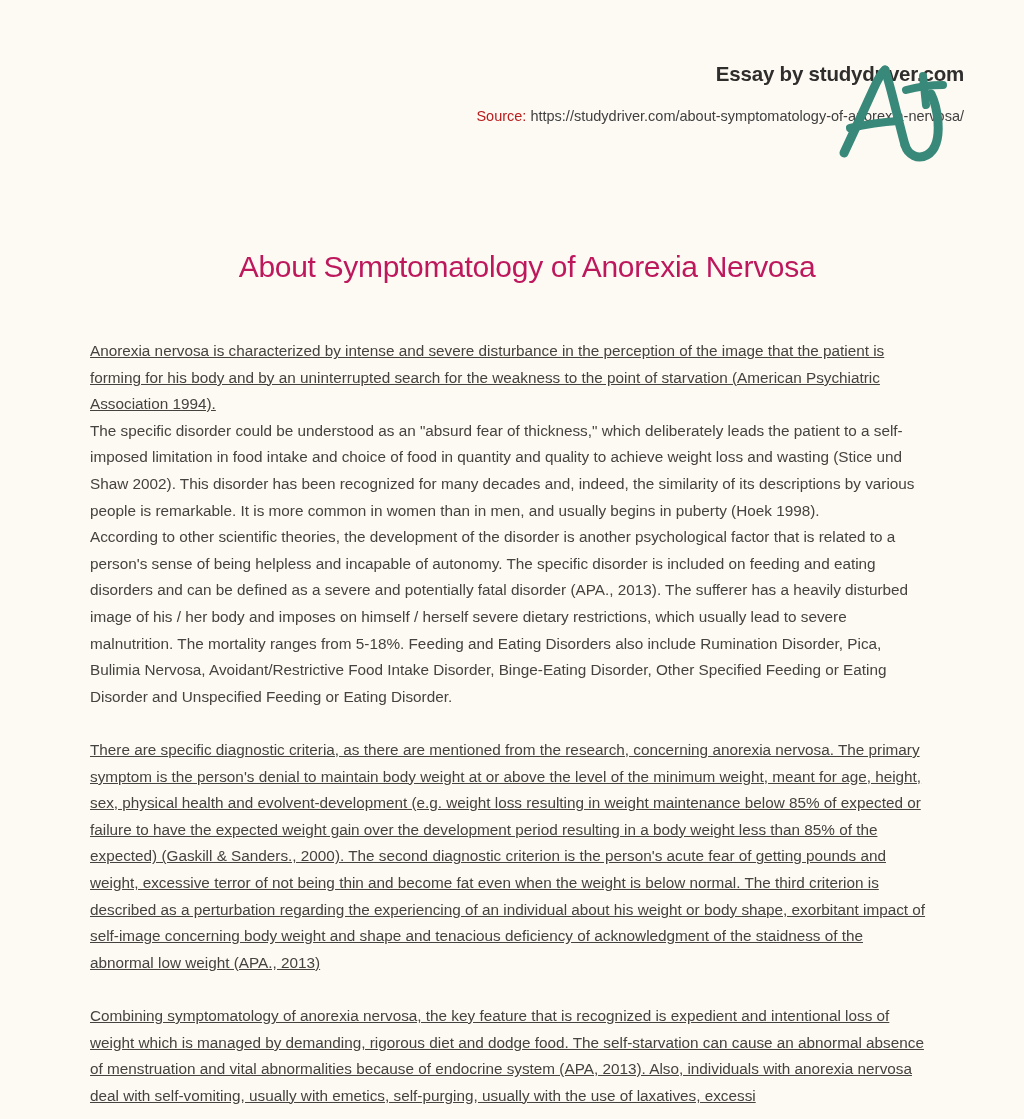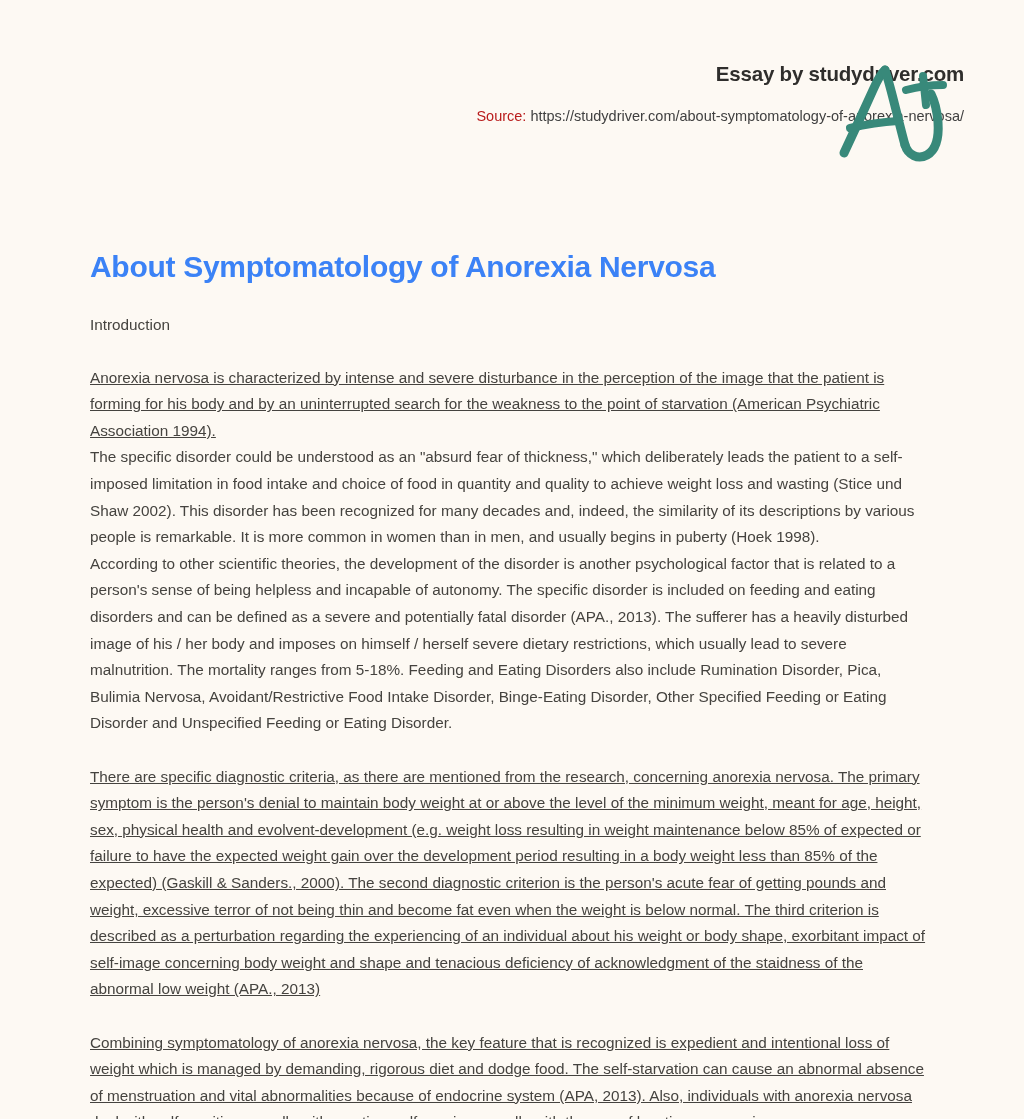--- a/index.html
+++ b/index.html
@@ -71,24 +71,25 @@
     display: block;
     width: 130px;
     height: 120px;
   }
 
   
   .doc-title {
     margin: 0;
     padding: 48px 60px 0 90px;
     font-size: 30px;
-    font-weight: 700;
+    font-weight: 400;
     letter-spacing: -0.3px;
-    color: #3b82f6;
+    color: #be185d;
     line-height: 1.25;
+    text-align: center;
   }
 
   
   .body-content {
     padding: 26px 94px 0 90px;
     font-size: 15.3px;
     line-height: 26.6px;
     color: #45433f;
   }
   .body-content p {
@@ -130,21 +131,20 @@
 
           <path d="M80 38 C 91 35, 105 33, 117 33" stroke-width="8"></path>
         </g>
       </svg>
     </div>
   </div>
 
   <h1 class="doc-title">About Symptomatology of Anorexia Nervosa</h1>
 
   <div class="body-content">
-    <p>Introduction</p>
     <p class="gap">Anorexia nervosa is characterized by intense and severe disturbance in the perception of the image that the patient is forming for his body and by an uninterrupted search for the weakness to the point of starvation (American Psychiatric Association 1994).</p>
     <p>The specific disorder could be understood as an "absurd fear of thickness," which deliberately leads the patient to a self-imposed limitation in food intake and choice of food in quantity and quality to achieve weight loss and wasting (Stice und Shaw 2002). This disorder has been recognized for many decades and, indeed, the similarity of its descriptions by various people is remarkable. It is more common in women than in men, and usually begins in puberty (Hoek 1998).</p>
     <p>According to other scientific theories, the development of the disorder is another psychological factor that is related to a person's sense of being helpless and incapable of autonomy. The specific disorder is included on feeding and eating disorders and can be defined as a severe and potentially fatal disorder (APA., 2013). The sufferer has a heavily disturbed image of his / her body and imposes on himself / herself severe dietary restrictions, which usually lead to severe malnutrition. The mortality ranges from 5-18%. Feeding and Eating Disorders also include Rumination Disorder, Pica, Bulimia Nervosa, Avoidant/Restrictive Food Intake Disorder, Binge-Eating Disorder, Other Specified Feeding or Eating Disorder and Unspecified Feeding or Eating Disorder.</p>
     <p class="gap">There are specific diagnostic criteria, as there are mentioned from the research, concerning anorexia nervosa. The primary symptom is the person's denial to maintain body weight at or above the level of the minimum weight, meant for age, height, sex, physical health and evolvent-development (e.g. weight loss resulting in weight maintenance below 85% of expected or failure to have the expected weight gain over the development period resulting in a body weight less than 85% of the expected) (Gaskill &amp; Sanders., 2000). The second diagnostic criterion is the person's acute fear of getting pounds and weight, excessive terror of not being thin and become fat even when the weight is below normal. The third criterion is described as a perturbation regarding the experiencing of an individual about his weight or body shape, exorbitant impact of self-image concerning body weight and shape and tenacious deficiency of acknowledgment of the staidness of the abnormal low weight (APA., 2013)</p>
     <p class="gap">Combining symptomatology of anorexia nervosa, the key feature that is recognized is expedient and intentional loss of weight which is managed by demanding, rigorous diet and dodge food. The self-starvation can cause an abnormal absence of menstruation and vital abnormalities because of endocrine system (APA, 2013). Also, individuals with anorexia nervosa deal with self-vomiting, usually with emetics, self-purging, usually with the use of laxatives, excessi</p>
   </div>
 
 </div>
 
 </body></html>

